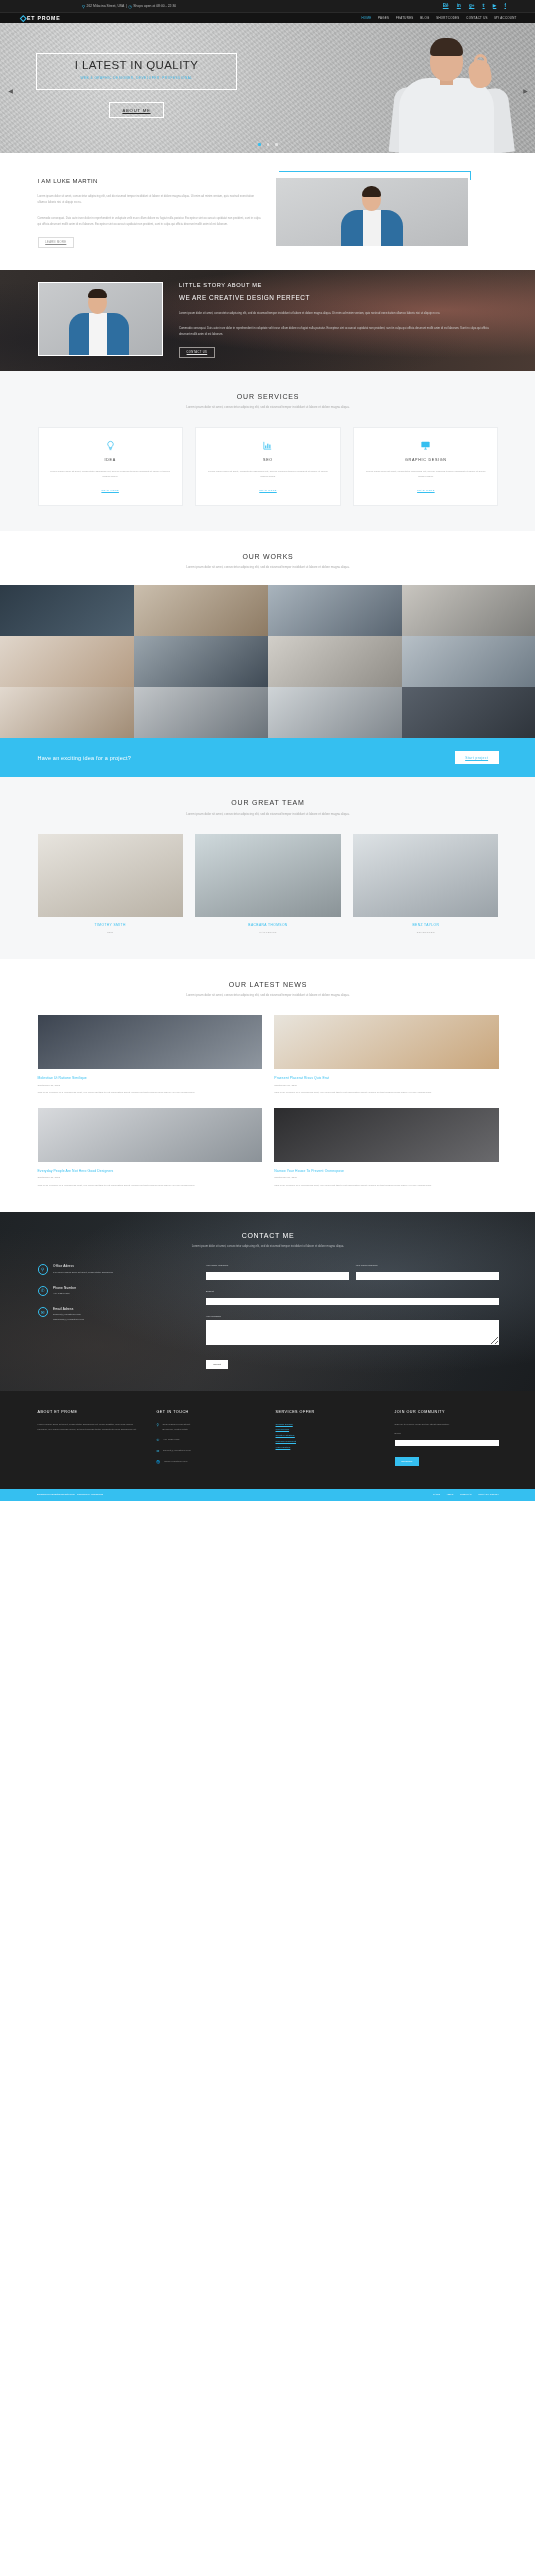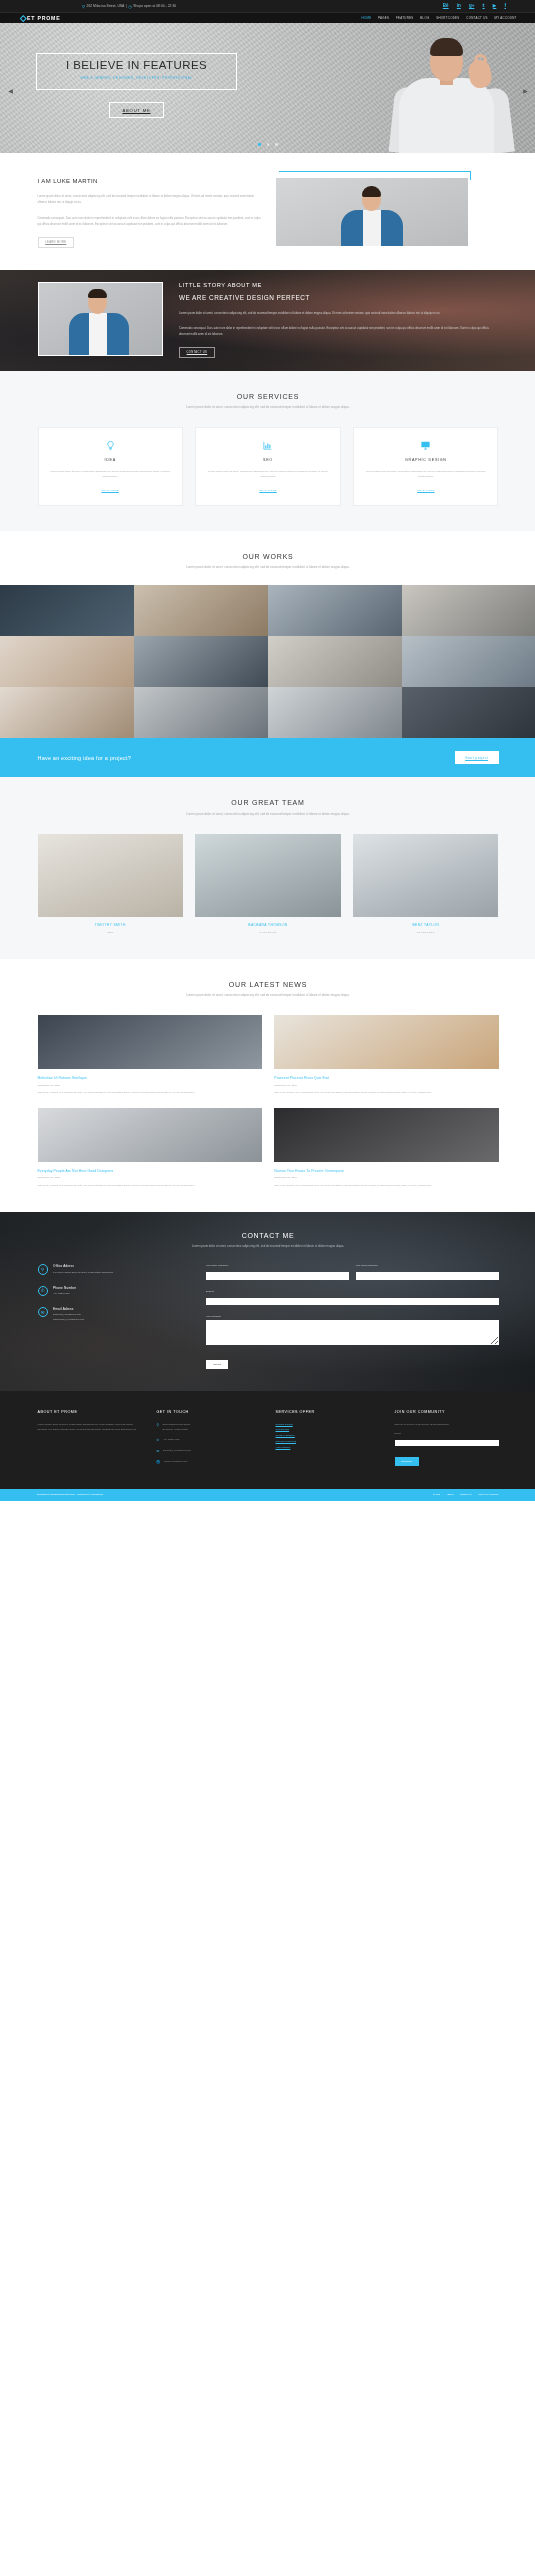--- a/index.html
+++ b/index.html
@@ -272,21 +272,21 @@
       <div class="man-arm-r"></div>
       <div class="man-body"></div>
       <div class="man-neck"></div>
       <div class="man-head"></div>
       <div class="man-hair"></div>
       <div class="man-hand"></div>
       <div class="man-fingers"></div>
     </div>
     <div class="hero-inner">
       <div class="hero-frame">
-        <div class="hero-h1">I BELIEVE IN FEATURES</div>
+        <div class="hero-h1">I LATEST IN QUALITY</div>
         <div class="hero-sub">WEB &amp; GRAPHIC DESIGNER, DEVELOPER, PROFESSIONAL</div>
       </div>
       <a class="hero-btn" href="#">ABOUT ME</a>
     </div>
     <div class="arrow l">◀</div>
     <div class="arrow r">▶</div>
     <div class="hero-dots">
       <i class="on"></i>
       <i></i>
       <i></i>

